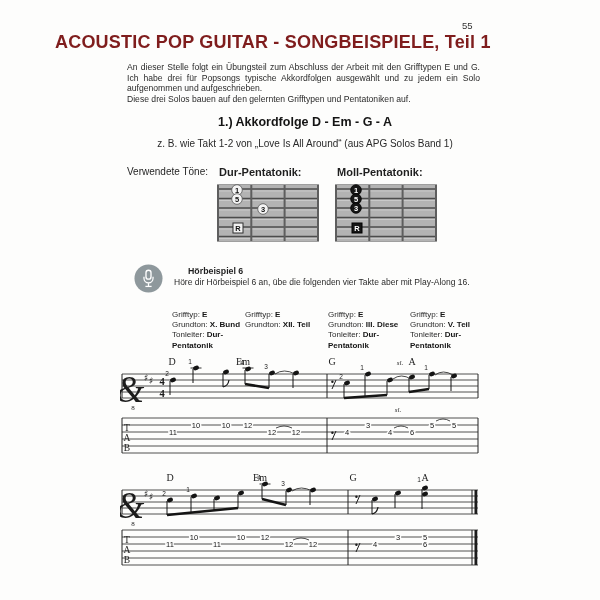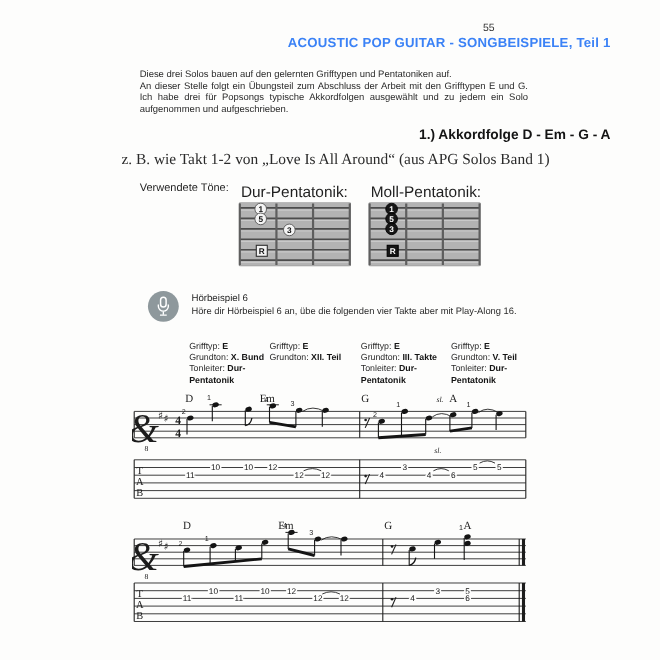--- a/index.html
+++ b/index.html
@@ -1,43 +1,43 @@
 <!DOCTYPE html>
 <html><head>
 <meta charset="utf-8">
 <style>
   html,body{margin:0;padding:0;background:#ffffff;}
   body{width:600px;height:600px;font-family:"Liberation Sans",sans-serif;color:#1f1f1f;}
   .page{position:relative;width:600px;height:600px;background:#fdfdfc;overflow:hidden;}
   .abs{position:absolute;}
-  .pagenum{left:439px;top:20px;font-size:9.5px;color:#333;}
-  .title{left:55px;top:32px;width:500px;text-align:right;font-weight:bold;font-size:12px;letter-spacing:.2px;color:#3b82f6;}
+  .pagenum{left:462px;top:20px;font-size:9.5px;color:#333;}
+  .title{left:55px;top:32px;width:500px;text-align:left;font-weight:bold;font-size:18px;letter-spacing:.2px;color:#7f1d1d;}
   .intro{left:127px;top:62px;width:353px;font-size:8.6px;line-height:10.5px;text-align:justify;color:#2a2a2a;}
-  .heading{left:55px;top:115px;width:500px;text-align:right;font-size:12.5px;font-weight:bold;color:#141414;}
-  .subheading{left:55px;top:138px;width:500px;text-align:center;font-size:14px;color:#2a2a2a;font-family:Liberation Serif, serif;}
+  .heading{left:55px;top:115px;width:500px;text-align:center;font-size:12.5px;font-weight:bold;color:#141414;}
+  .subheading{left:55px;top:138px;width:500px;text-align:center;font-size:10px;color:#2a2a2a;}
   .tones-label{left:127px;top:166px;font-size:10px;}
-  .scale-title{top:166px;font-size:14px;font-weight:normal;}
+  .scale-title{top:166px;font-size:11px;font-weight:bold;}
   .listen-icon{left:134px;top:264px;width:29px;height:29px;}
-  .listen-title{left:174px;top:266px;font-size:8.8px;font-weight:normal;}
+  .listen-title{left:188px;top:266px;font-size:8.8px;font-weight:bold;}
   .listen-text{left:174px;top:277px;font-size:8.5px;color:#2a2a2a;}
   .pos-col{position:absolute;top:310px;width:78px;font-size:8px;line-height:10.2px;color:#2a2a2a;}
   .pos-col b{color:#151515;}
   svg{display:block;}
 </style>
 </head>
 <body>
 
 <div class="page">
 
   <div class="abs pagenum">55</div>
   <div class="abs title">ACOUSTIC POP GUITAR - SONGBEISPIELE, Teil 1</div>
 
   <div class="abs intro">
+    <div>An dieser Stelle folgt ein Übungsteil zum Abschluss der Arbeit mit den Grifftypen E und G. Ich habe drei für Popsongs typische Akkordfolgen ausgewählt und zu jedem ein Solo aufgenommen und aufgeschrieben.</div>
     <div>Diese drei Solos bauen auf den gelernten Grifftypen und Pentatoniken auf.</div>
-    <div>An dieser Stelle folgt ein Übungsteil zum Abschluss der Arbeit mit den Grifftypen E und G. Ich habe drei für Popsongs typische Akkordfolgen ausgewählt und zu jedem ein Solo aufgenommen und aufgeschrieben.</div>
   </div>
 
   <div class="abs heading">1.)  Akkordfolge D - Em - G - A</div>
   <div class="abs subheading">z. B. wie Takt 1-2 von „Love Is All Around“ (aus APG Solos Band 1)</div>
 
   <div class="abs tones-label">Verwendete Töne:</div>
   <div class="abs scale-title" style="left:219px">Dur-Pentatonik:</div>
   <div class="abs scale-title" style="left:337px">Moll-Pentatonik:</div>
 
   <svg id="board0" class="abs" style="left:217px;top:184px" width="102" height="58" viewBox="0 0 102 58">
@@ -128,21 +128,21 @@
         <div><span>Grifftyp: </span><b>E</b></div>
         <div><span>Grundton: </span><b>X. Bund</b></div>
         <div><span>Tonleiter: </span><b>Dur-Pentatonik</b></div>
       </div>
       <div class="pos-col" style="left: 245px;">
         <div><span>Grifftyp: </span><b>E</b></div>
         <div><span>Grundton: </span><b>XII. Teil</b></div>
       </div>
       <div class="pos-col" style="left: 328px;">
         <div><span>Grifftyp: </span><b>E</b></div>
-        <div><span>Grundton: </span><b>III. Takte</b></div>
+        <div><span>Grundton: </span><b>III. Diese</b></div>
         <div><span>Tonleiter: </span><b>Dur-Pentatonik</b></div>
       </div>
       <div class="pos-col" style="left: 410px;">
         <div><span>Grifftyp: </span><b>E</b></div>
         <div><span>Grundton: </span><b>V. Teil</b></div>
         <div><span>Tonleiter: </span><b>Dur-Pentatonik</b></div>
       </div>
     </div>
 
   <svg id="sys0" class="abs" style="left:120px;top:350px" width="368" height="115" viewBox="0 0 368 115">

